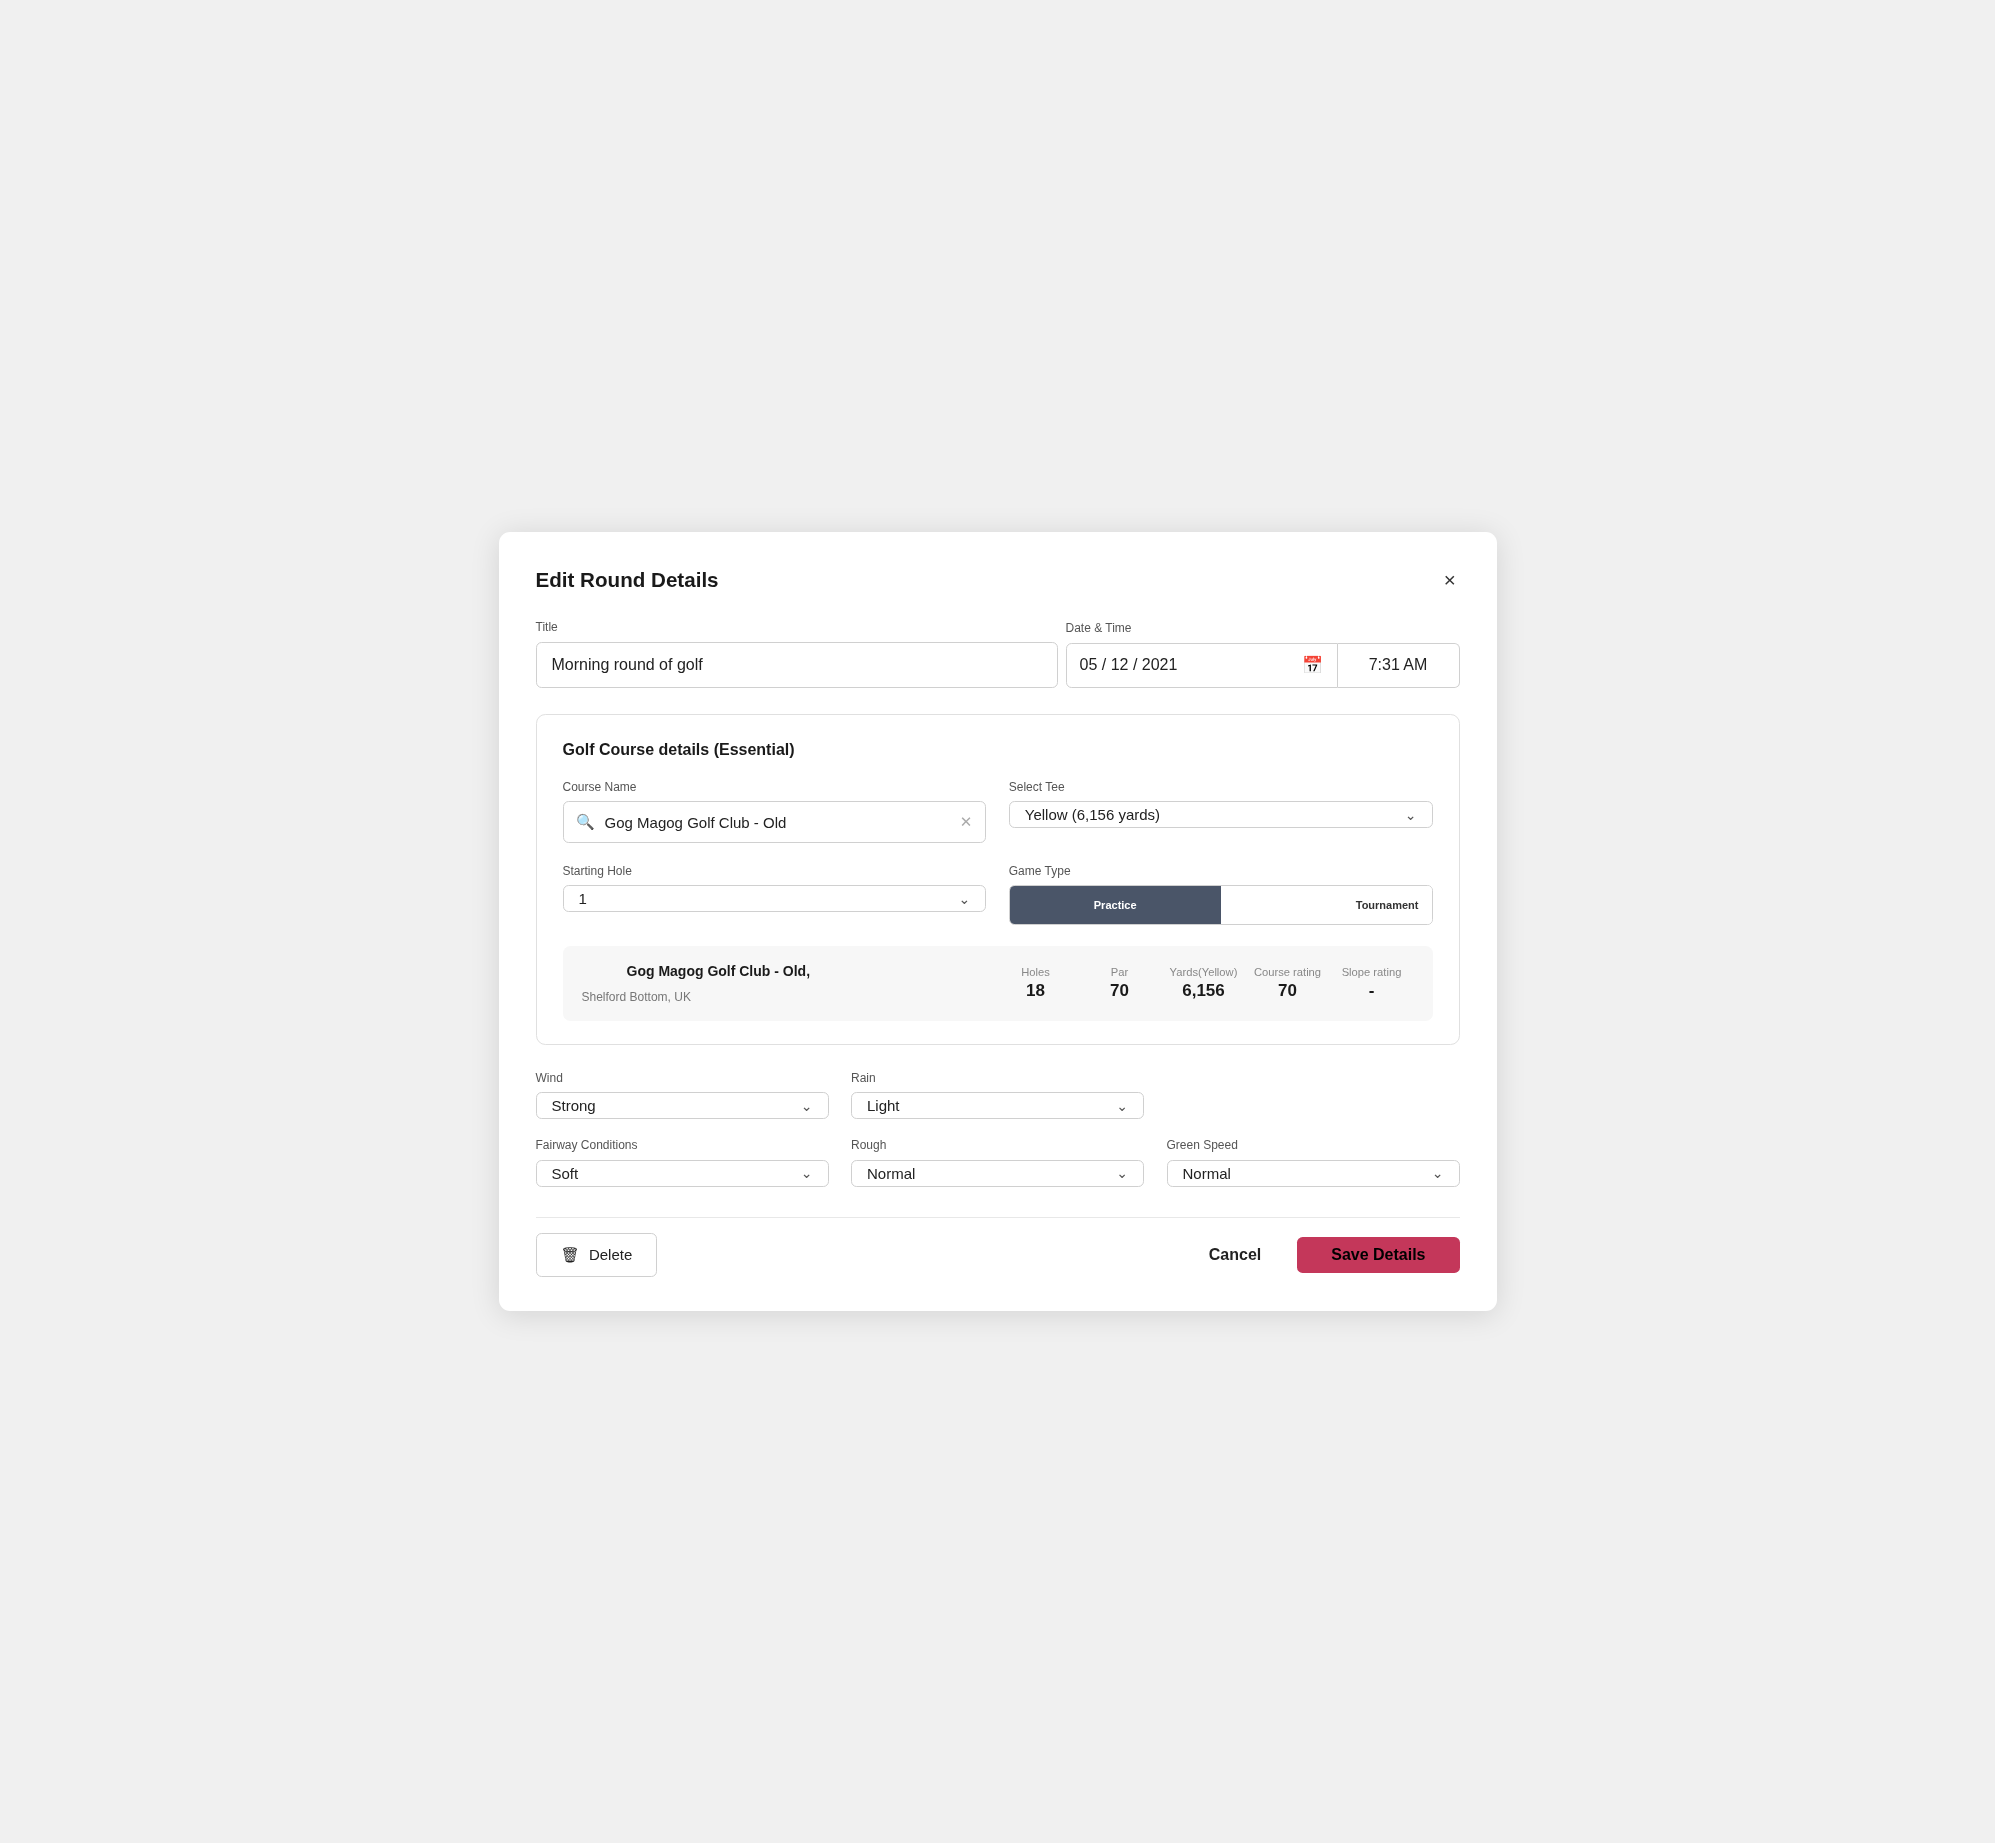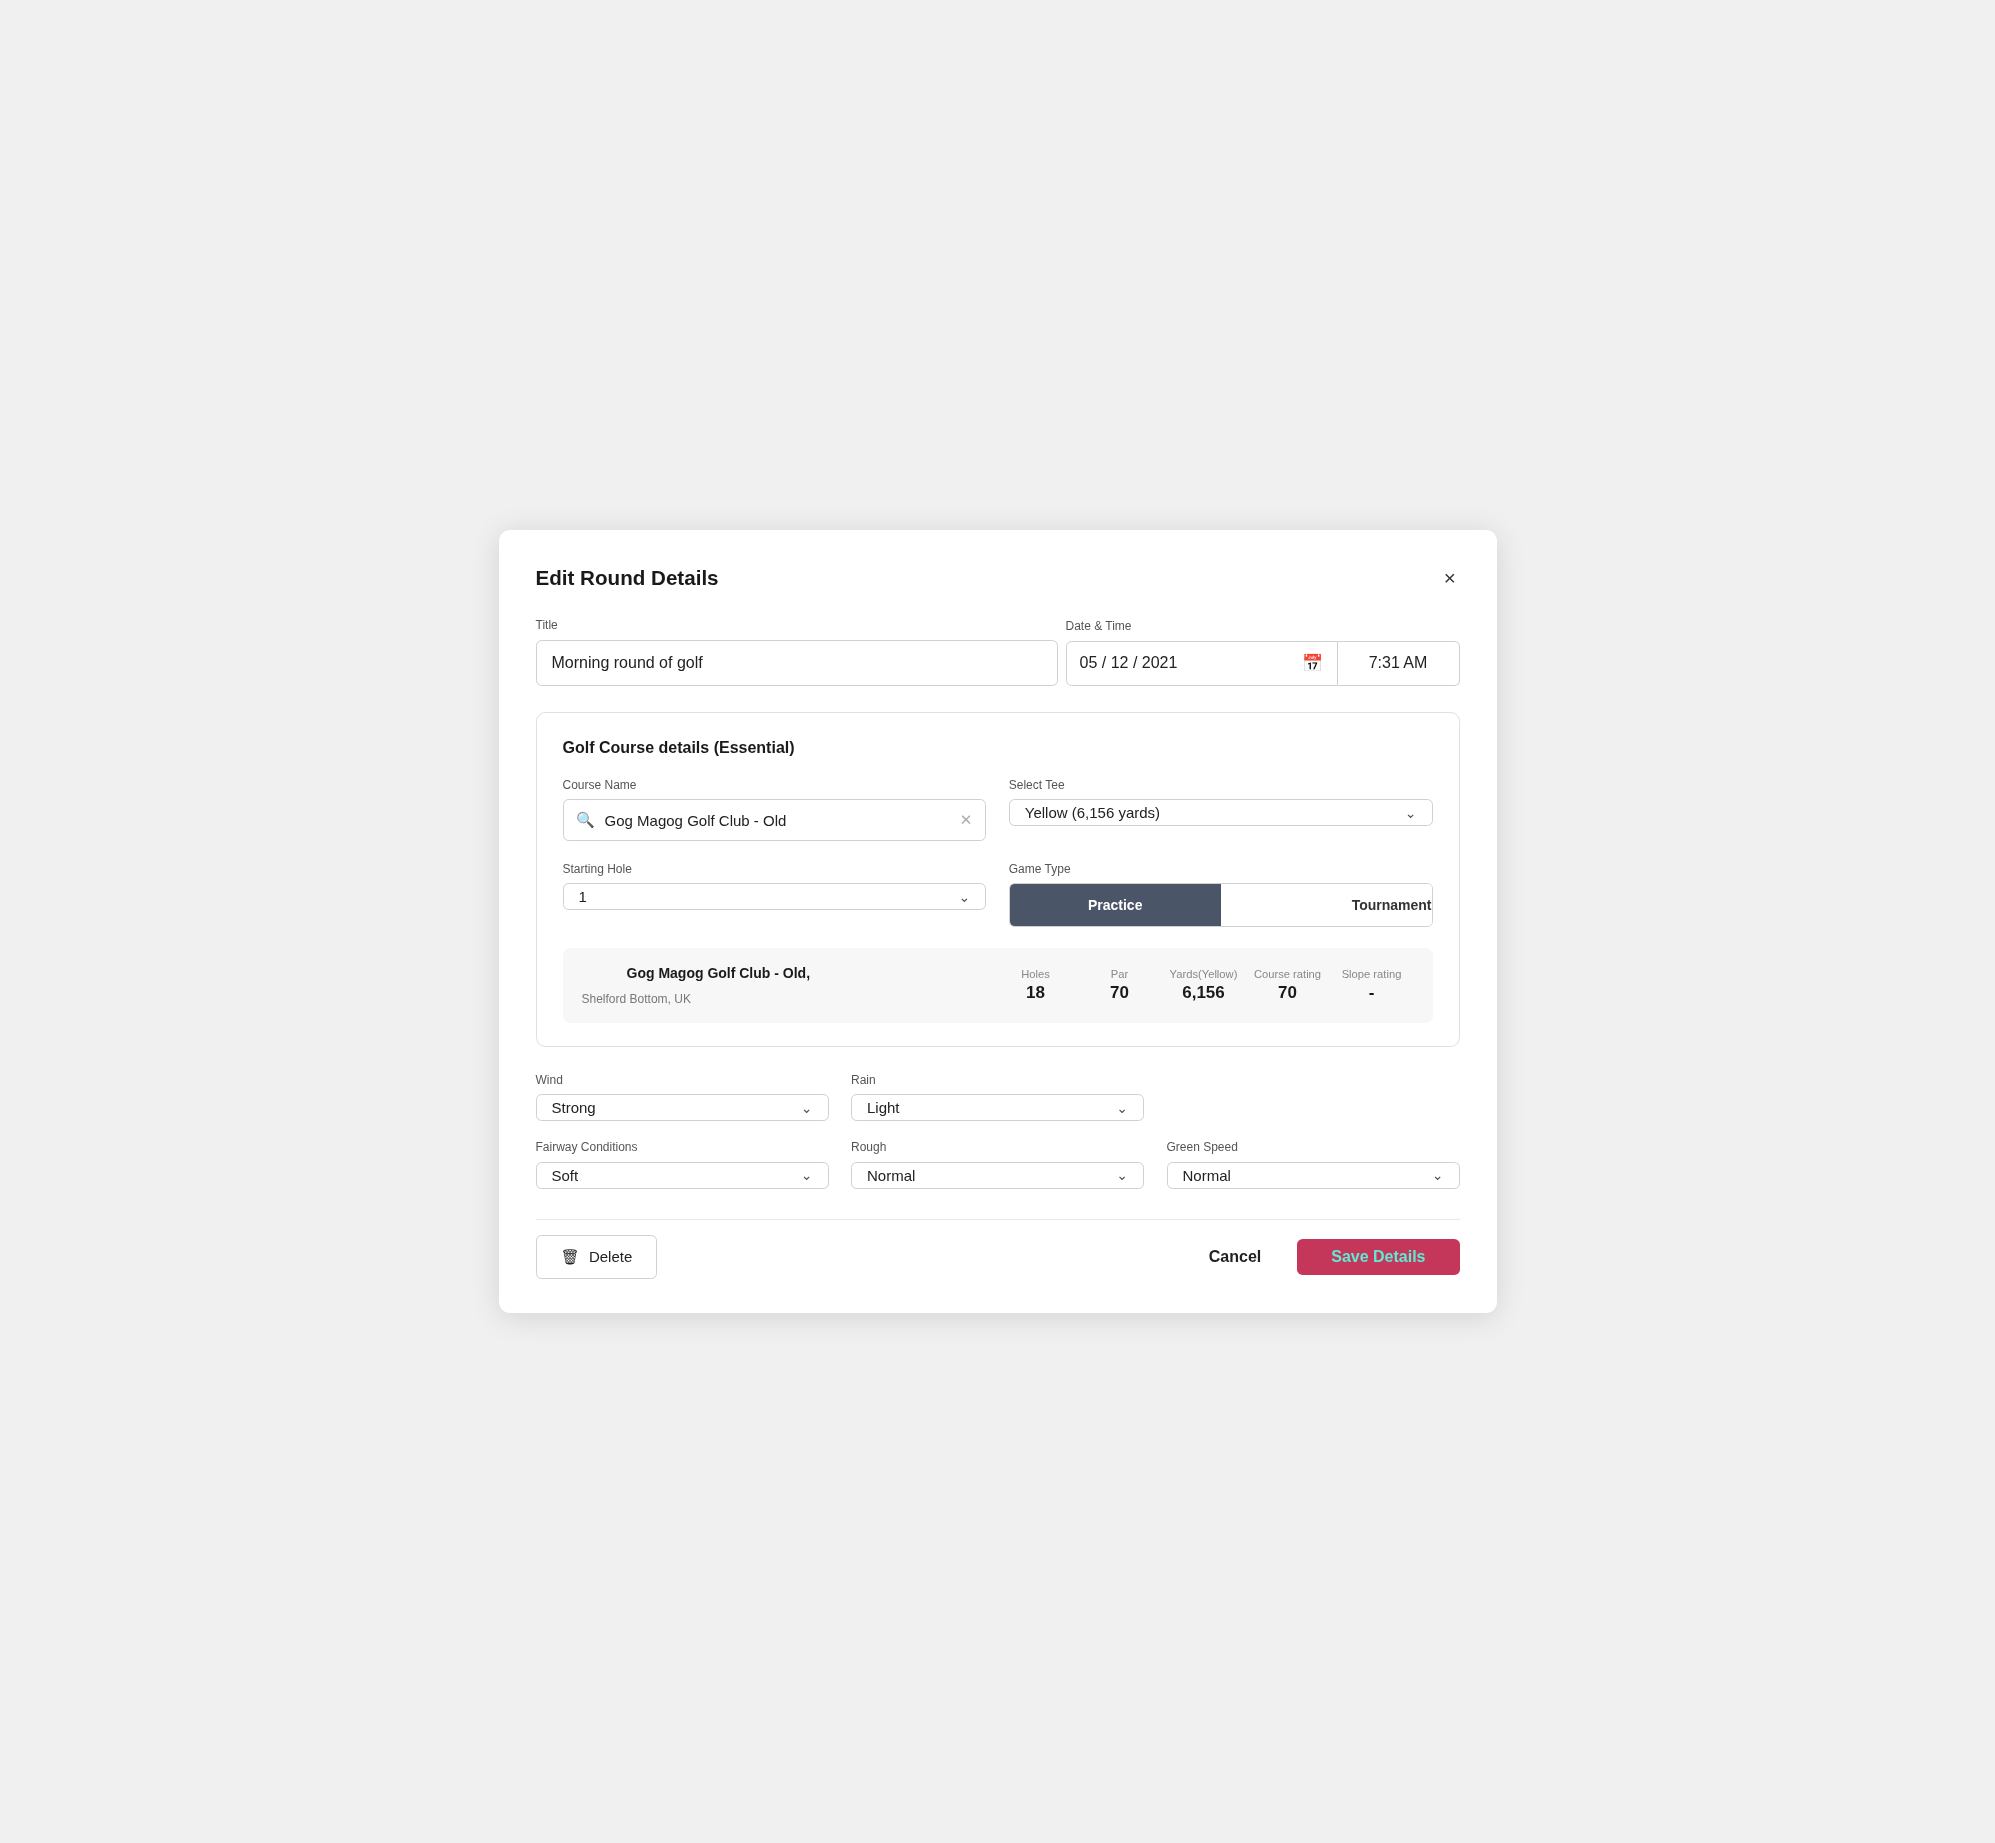--- a/index.html
+++ b/index.html
@@ -148,22 +148,22 @@
     .chevron-icon { color: #555; font-size: 14px; }
     
     .game-type-toggle {
       display: flex;
       border: 1.4px solid #d0d0d0;
       border-radius: 5.6px;
       overflow: hidden;
     }
     .toggle-btn {
       flex: 1;
-      padding: 13px 0;
-      font-size: 14px;
+      padding: 13px 13px;
+      font-size: 11px;
       font-weight: 600;
       border: none;
       cursor: pointer;
       text-align: center;
     }
     .toggle-btn.active {
       background: #4a5568;
       color: #fff;
     }
     .toggle-btn.inactive {
@@ -254,21 +254,21 @@
       background: none;
       border: none;
       font-size: 16px;
       font-weight: 600;
       color: #222;
       cursor: pointer;
       padding: 11.2px 19px;
     }
     .save-btn {
       background: #c4375a;
-      color: #5eead4;
+      color: #000000;
       border: none;
       border-radius: 5.6px;
       padding: 9px 34px;
       font-size: 16px;
       font-weight: 700;
       cursor: pointer;
     }
   </style>
 </head>
 <body>

